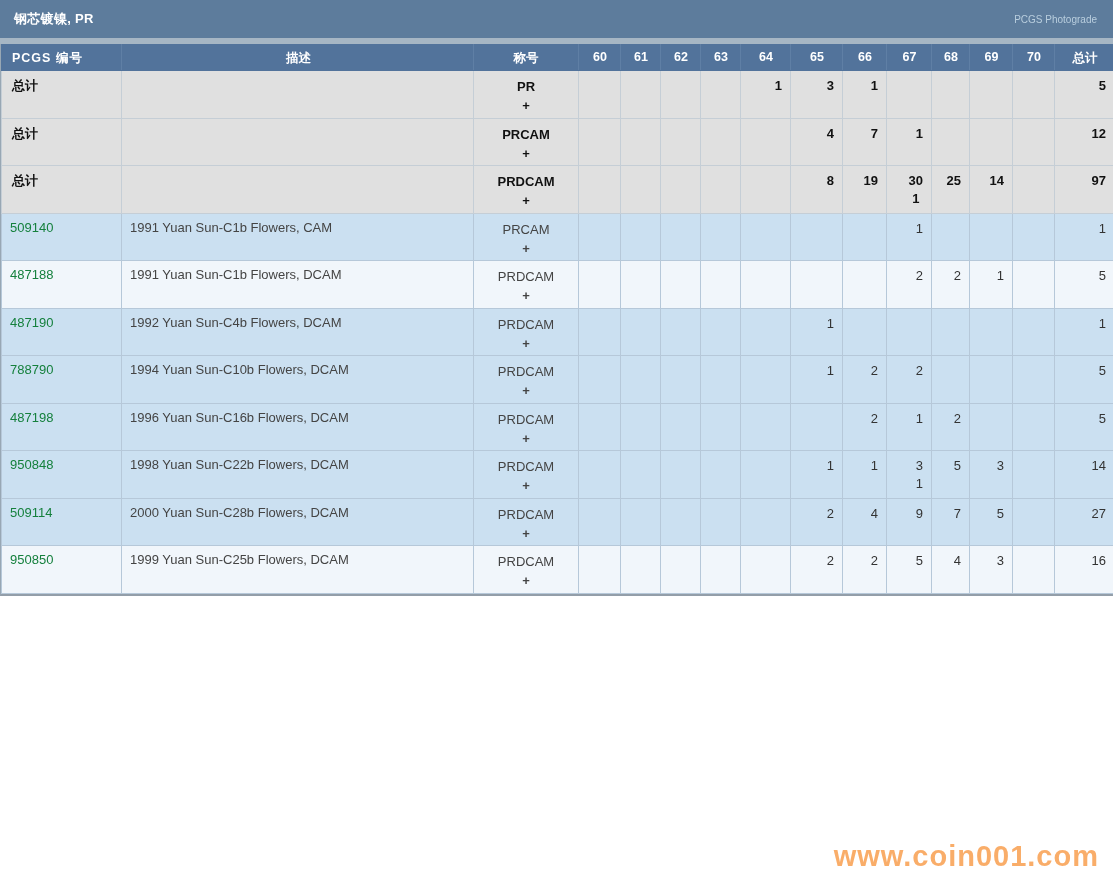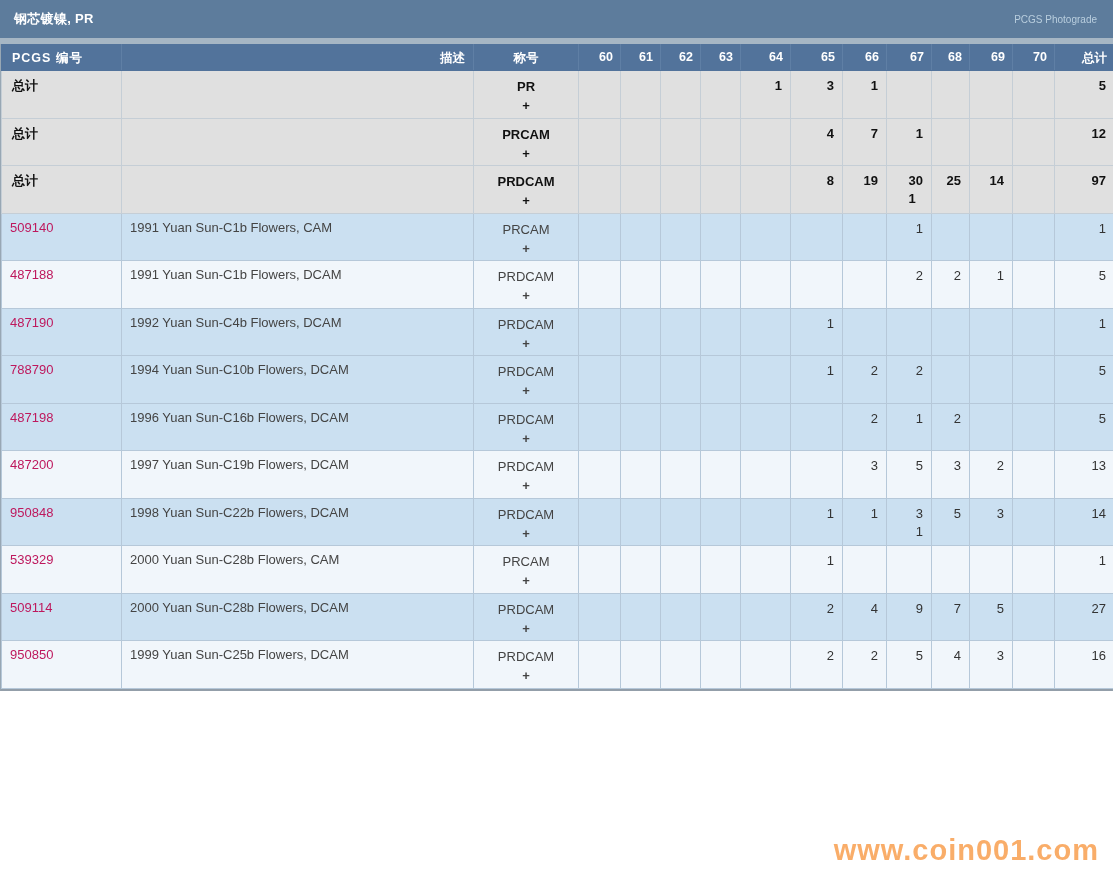--- a/index.html
+++ b/index.html
@@ -28,39 +28,39 @@
     border:1px solid #b6c8d9;vertical-align:top;
     padding:6px 8px 0 8px;box-sizing:border-box;overflow:hidden;
   }
   tr.headrow{height:26px;}
   tr.headrow th{
     background:#52739b;color:#fff;font-weight:700;font-size:12.5px;
     border:1px solid #52739b;border-right:1px solid #5f7fa5;
     padding-top:5px;white-space:nowrap;
   }
   tr.headrow th.c-pcgs{text-align:left;padding-left:10px;letter-spacing:1px;margin-top:28px;}
-  tr.headrow th.c-desc{text-align:right;padding-left:10px;margin-top:40px;}
+  tr.headrow th.c-desc{text-align:center;padding-left:10px;margin-top:40px;}
   tr.headrow th.c-desig{text-align:center;}
-  tr.headrow th.c-num{text-align:right;padding-right:7px;}
+  tr.headrow th.c-num{text-align:center;padding-right:7px;}
   tr.datarow{height:47.5px;}
   tr.shade-total td{background:#e0e0e0;border-color:#c5ced6;}
   tr.shade-total{font-weight:700;color:#111;}
   tr.shade-blue td{background:#cbe0f1;}
   tr.shade-white td{background:#f1f6fb;}
   td.c-pcgs{padding-left:19px;}
   tr.shade-total td.c-pcgs{padding-left:10px;}
   td.c-desc{padding-left:10px;color:#444;}
   td.c-desig{text-align:center;color:#444;line-height:19px;padding-left:2px;padding-right:2px;}
   tr.shade-total td.c-desig{color:#111;}
   td.c-num{text-align:right;padding-right:7px;line-height:18px;}
-  a.pcgs-link{color:#be185d;text-decoration:none;cursor:pointer;}
+  a.pcgs-link{color:#15803d;text-decoration:none;cursor:pointer;}
   .plus{font-weight:700;}
-  .stack{display:inline-block;text-align:left;}
+  .stack{display:inline-block;text-align:center;}
   .watermark{
-    position:absolute;right:14px;bottom:12px;
+    position:absolute;right:14px;bottom:6px;
     font-size:29px;font-weight:700;color:#f9a255;opacity:.88;
     letter-spacing:1px;pointer-events:none;
     text-shadow:0 0 2px rgba(255,255,255,.8);
     font-family:"Liberation Sans","DejaVu Sans",sans-serif;
     text-align:right;
   }
 </style>
 </head>
 <body>
 
@@ -262,79 +262,39 @@
           <td class="c-num"></td>
           <td class="c-num"></td>
           <td class="c-num"></td>
           <td class="c-num">2</td>
           <td class="c-num">1</td>
           <td class="c-num">2</td>
           <td class="c-num"></td>
           <td class="c-num"></td>
           <td class="c-num">5</td>
         </tr>
-        <tr class="datarow shade-white">
-          <td class="c-pcgs"><a class="pcgs-link">487200</a></td>
-          <td class="c-desc">1997 Yuan Sun-C19b Flowers, DCAM</td>
-          <td class="c-desig">
-            <div>PRDCAM</div>
-            <div class="plus">+</div>
-          </td>
-          <td class="c-num"></td>
-          <td class="c-num"></td>
-          <td class="c-num"></td>
-          <td class="c-num"></td>
-          <td class="c-num"></td>
-          <td class="c-num"></td>
-          <td class="c-num">3</td>
-          <td class="c-num">5</td>
-          <td class="c-num">3</td>
-          <td class="c-num">2</td>
-          <td class="c-num"></td>
-          <td class="c-num">13</td>
-        </tr>
         <tr class="datarow shade-blue">
           <td class="c-pcgs"><a class="pcgs-link">950848</a></td>
           <td class="c-desc">1998 Yuan Sun-C22b Flowers, DCAM</td>
           <td class="c-desig">
             <div>PRDCAM</div>
             <div class="plus">+</div>
           </td>
           <td class="c-num"></td>
           <td class="c-num"></td>
           <td class="c-num"></td>
           <td class="c-num"></td>
           <td class="c-num"></td>
           <td class="c-num">1</td>
           <td class="c-num">1</td>
           <td class="c-num"><span class="stack"><div>3</div><div>1</div></span></td>
           <td class="c-num">5</td>
           <td class="c-num">3</td>
           <td class="c-num"></td>
           <td class="c-num">14</td>
-        </tr>
-        <tr class="datarow shade-white">
-          <td class="c-pcgs"><a class="pcgs-link">539329</a></td>
-          <td class="c-desc">2000 Yuan Sun-C28b Flowers, CAM</td>
-          <td class="c-desig">
-            <div>PRCAM</div>
-            <div class="plus">+</div>
-          </td>
-          <td class="c-num"></td>
-          <td class="c-num"></td>
-          <td class="c-num"></td>
-          <td class="c-num"></td>
-          <td class="c-num"></td>
-          <td class="c-num">1</td>
-          <td class="c-num"></td>
-          <td class="c-num"></td>
-          <td class="c-num"></td>
-          <td class="c-num"></td>
-          <td class="c-num"></td>
-          <td class="c-num">1</td>
         </tr>
         <tr class="datarow shade-blue">
           <td class="c-pcgs"><a class="pcgs-link">509114</a></td>
           <td class="c-desc">2000 Yuan Sun-C28b Flowers, DCAM</td>
           <td class="c-desig">
             <div>PRDCAM</div>
             <div class="plus">+</div>
           </td>
           <td class="c-num"></td>
           <td class="c-num"></td>

